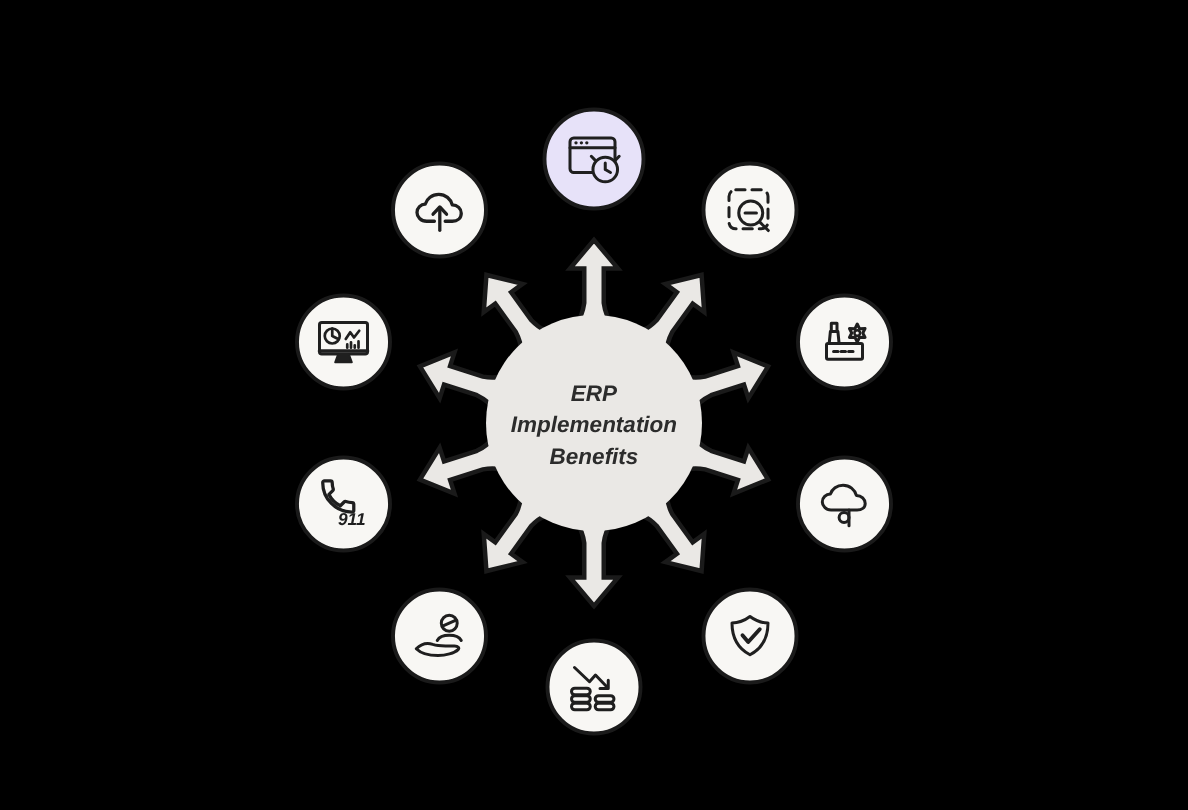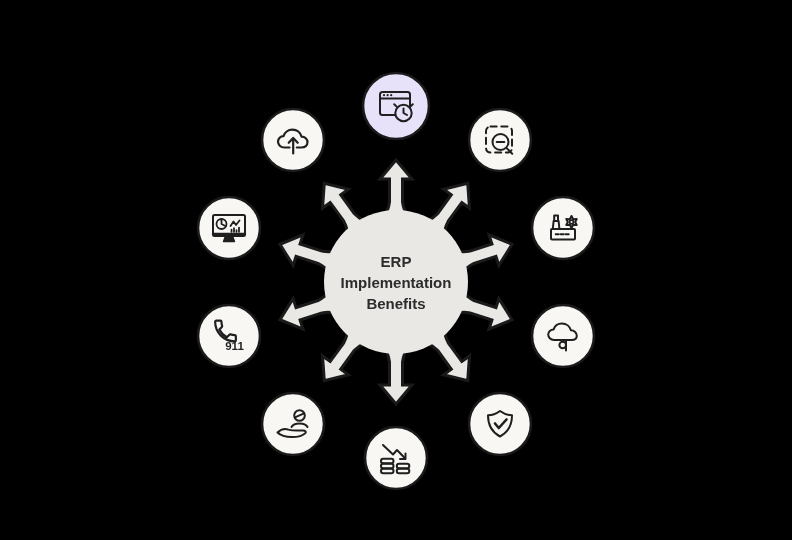--- a/index.html
+++ b/index.html
@@ -2,21 +2,21 @@
 <html><head>
 <meta charset="utf-8">
 <style>
   html,body{margin:0;padding:0;}
   body{
     width:792px;height:540px;
     background:#000000;
     overflow:hidden;
     font-family:"Liberation Sans", sans-serif;
   }
-  #stage{position:relative;width:652px;height:540px;}
+  #stage{position:relative;width:652px;height:540px;font-style:italic;}
   svg{display:block;}
   .hub-text{
     font-family:"Liberation Sans", sans-serif;
     font-weight:bold;
     font-size:15px;
     text-anchor:middle;
   }
   .label-911{
     font-family:"Liberation Sans", sans-serif;
     font-weight:bold;

